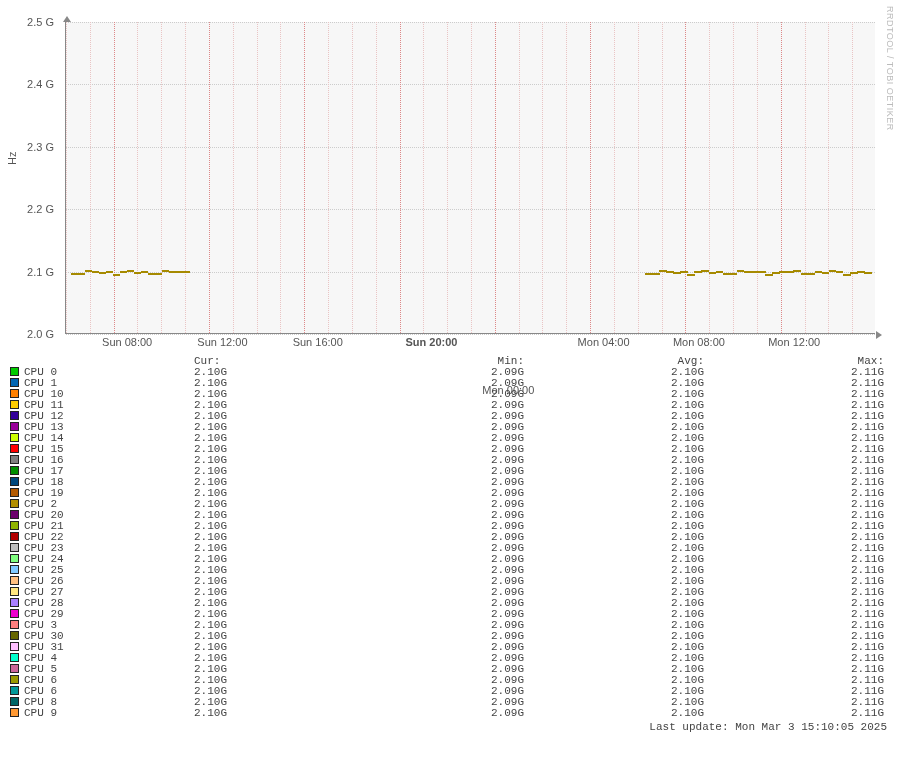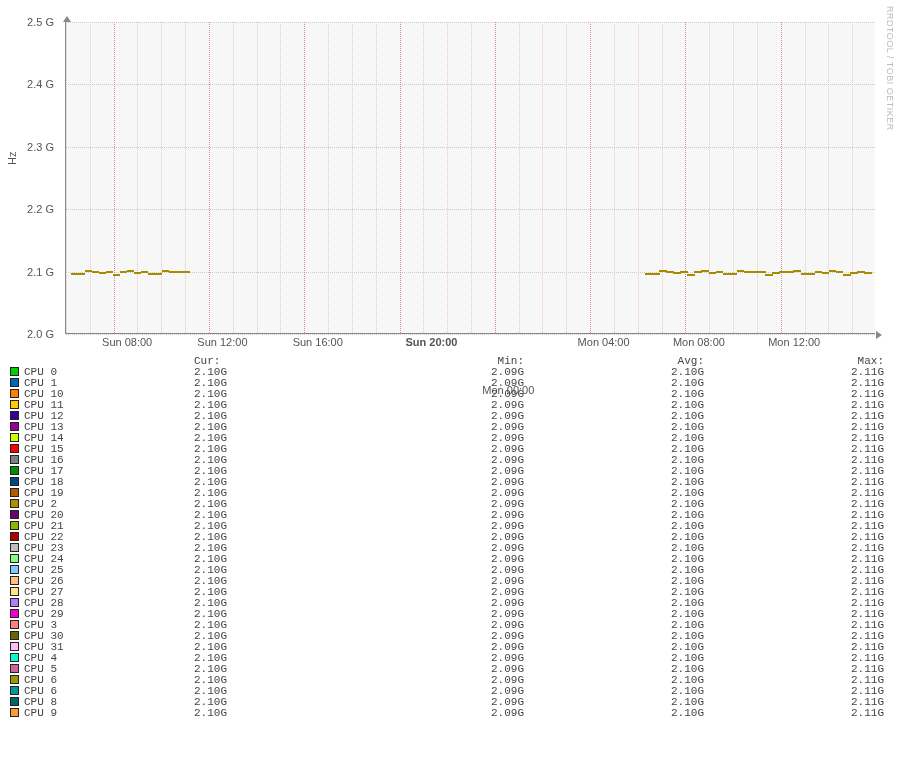--- a/index.html
+++ b/index.html
@@ -291,13 +291,14 @@
         <div class="legend-row"><div class="col-swatch"><span class="swatch" style="background:#ffbfff"></span></div><div class="col-name">CPU 31</div><div class="col-cur">2.10G</div><div class="col-min">2.09G</div><div class="col-avg">2.10G</div><div class="col-max">2.11G</div></div>
         <div class="legend-row"><div class="col-swatch"><span class="swatch" style="background:#00ffcc"></span></div><div class="col-name">CPU 4</div><div class="col-cur">2.10G</div><div class="col-min">2.09G</div><div class="col-avg">2.10G</div><div class="col-max">2.11G</div></div>
         <div class="legend-row"><div class="col-swatch"><span class="swatch" style="background:#cc6699"></span></div><div class="col-name">CPU 5</div><div class="col-cur">2.10G</div><div class="col-min">2.09G</div><div class="col-avg">2.10G</div><div class="col-max">2.11G</div></div>
         <div class="legend-row"><div class="col-swatch"><span class="swatch" style="background:#999900"></span></div><div class="col-name">CPU 6</div><div class="col-cur">2.10G</div><div class="col-min">2.09G</div><div class="col-avg">2.10G</div><div class="col-max">2.11G</div></div>
         <div class="legend-row"><div class="col-swatch"><span class="swatch" style="background:#009999"></span></div><div class="col-name">CPU 6</div><div class="col-cur">2.10G</div><div class="col-min">2.09G</div><div class="col-avg">2.10G</div><div class="col-max">2.11G</div></div>
         <div class="legend-row"><div class="col-swatch"><span class="swatch" style="background:#006666"></span></div><div class="col-name">CPU 8</div><div class="col-cur">2.10G</div><div class="col-min">2.09G</div><div class="col-avg">2.10G</div><div class="col-max">2.11G</div></div>
         <div class="legend-row"><div class="col-swatch"><span class="swatch" style="background:#ff9933"></span></div><div class="col-name">CPU 9</div><div class="col-cur">2.10G</div><div class="col-min">2.09G</div><div class="col-avg">2.10G</div><div class="col-max">2.11G</div></div>
       </div>
   </div>
 
+  <div class="footer-update" id="footer-update" style="top: 721px;">Last update: Mon Mar  3 15:10:05 2025</div>
 </div>
 
 </body></html>

